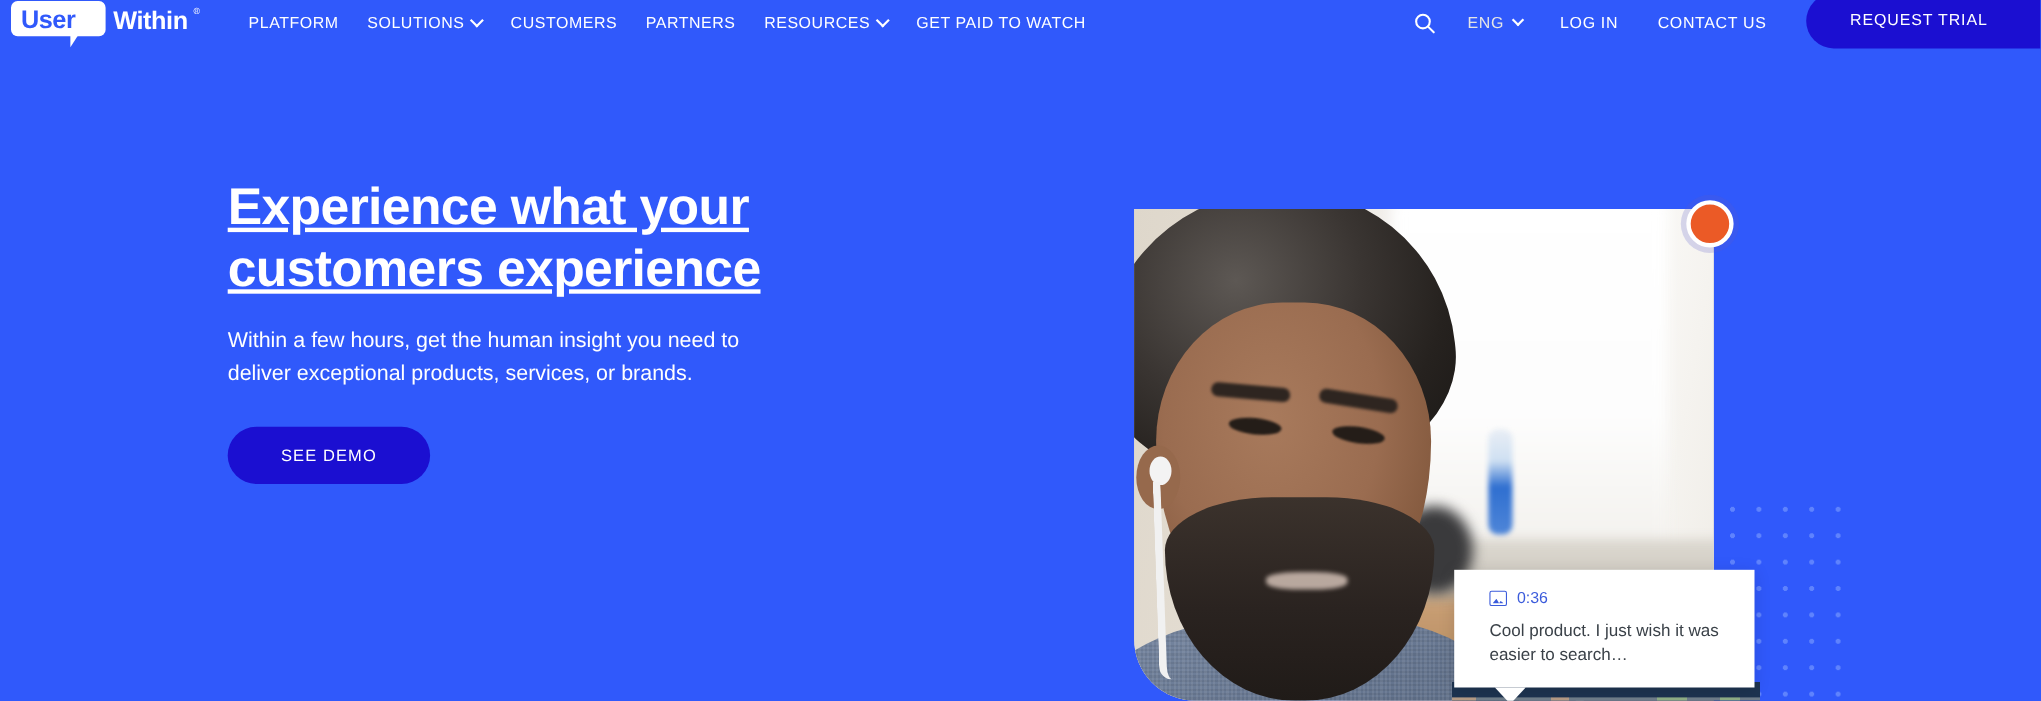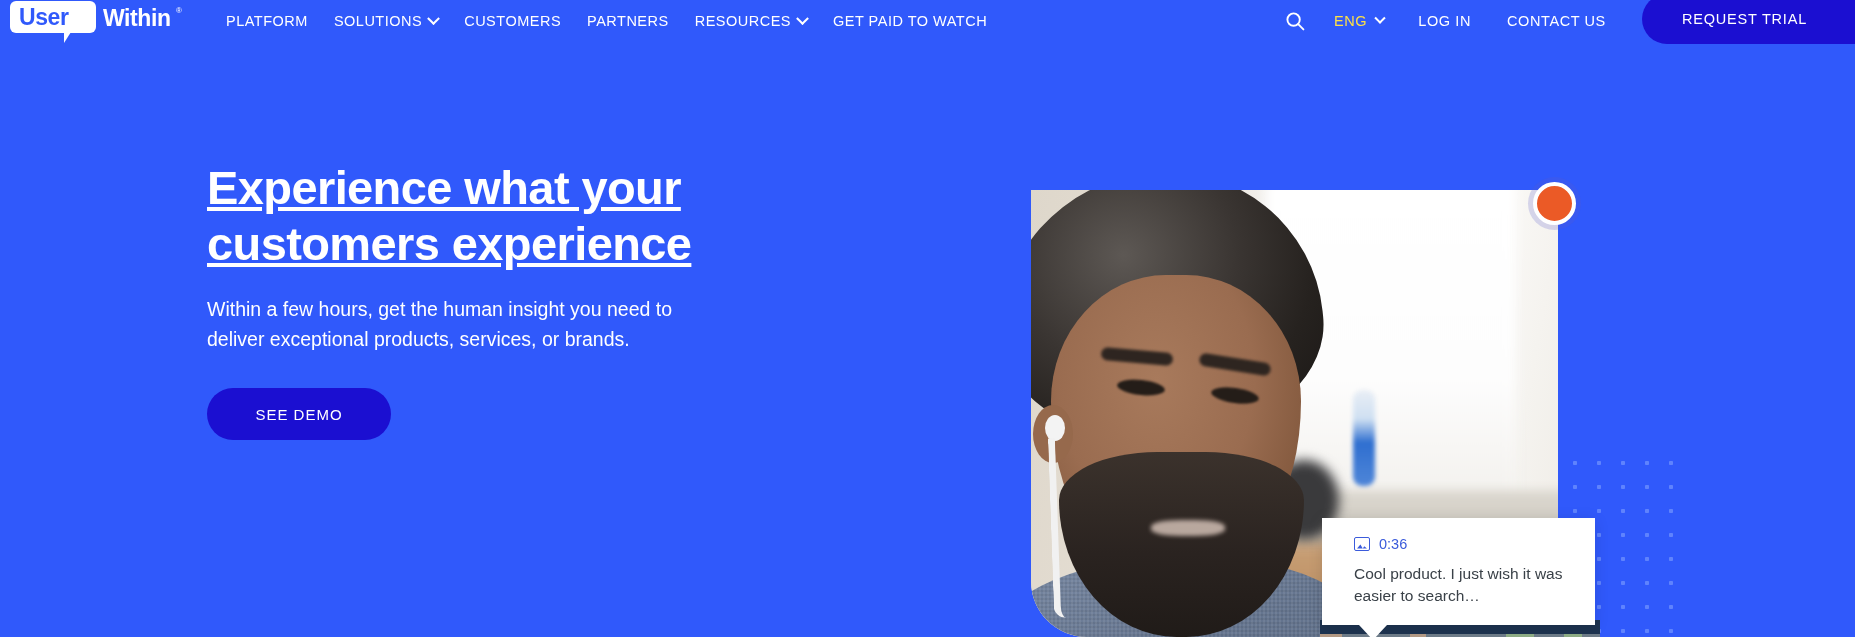--- a/index.html
+++ b/index.html
@@ -111,21 +111,21 @@
     display: flex;
     align-items: center;
   }
   .search-btn {
     width: 34px; height: 42px;
     display: flex; align-items: center; justify-content: center;
     cursor: pointer;
     margin-right: 22px;
   }
   .lang {
-    color: #fde047;
+    color: #e5e5e5;
     font-size: 14.5px;
     letter-spacing: 0.6px;
     display: flex;
     align-items: center;
     gap: 9px;
     cursor: pointer;
     margin-right: 34px;
   }
   .lang .caret { width: 8px; height: 8px; border-width: 2px; }
   .nav-link {

